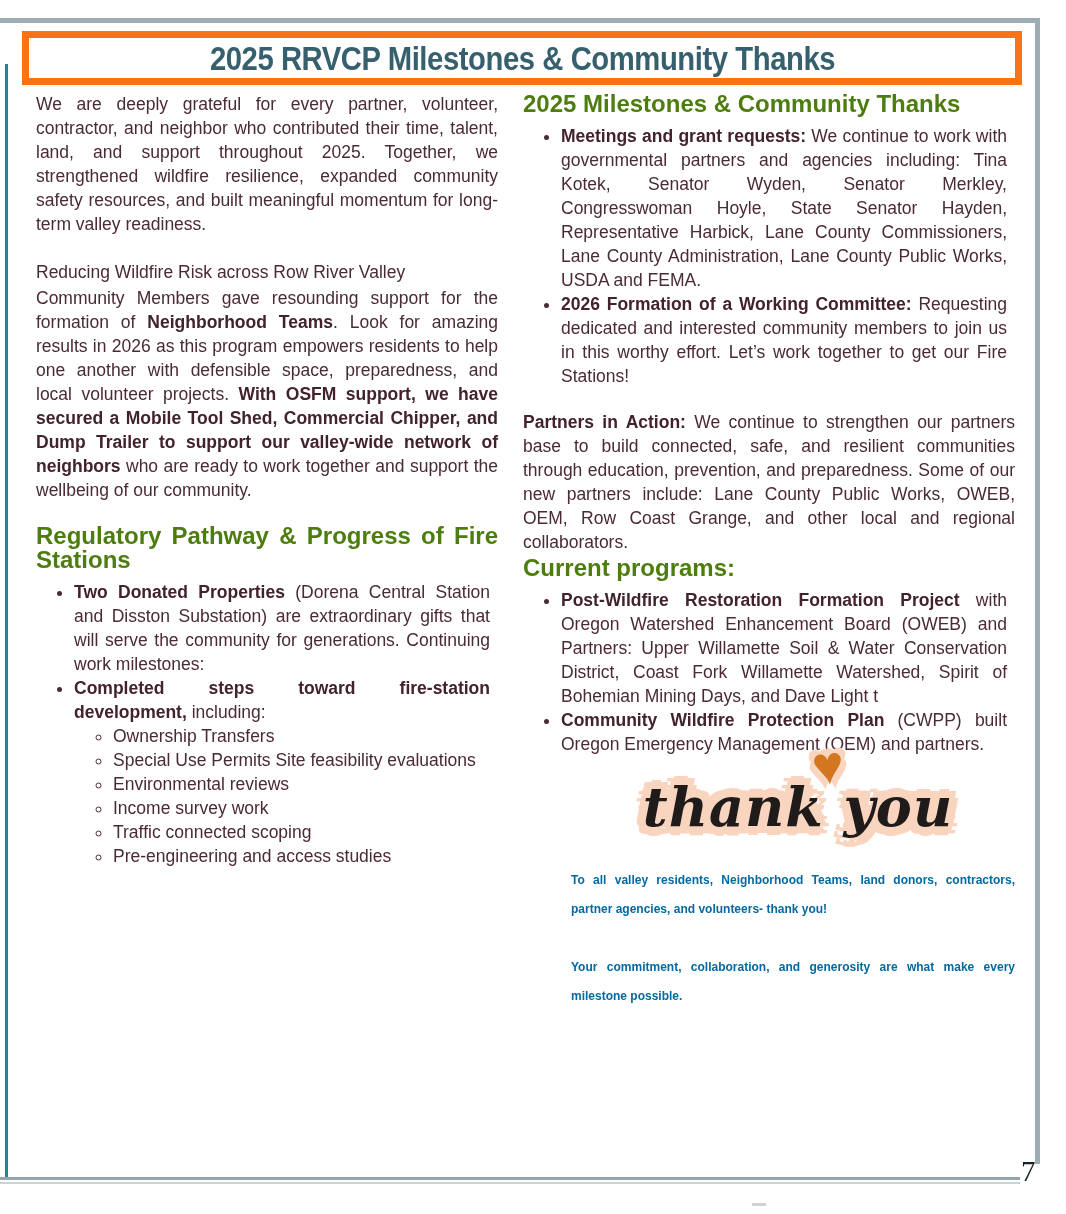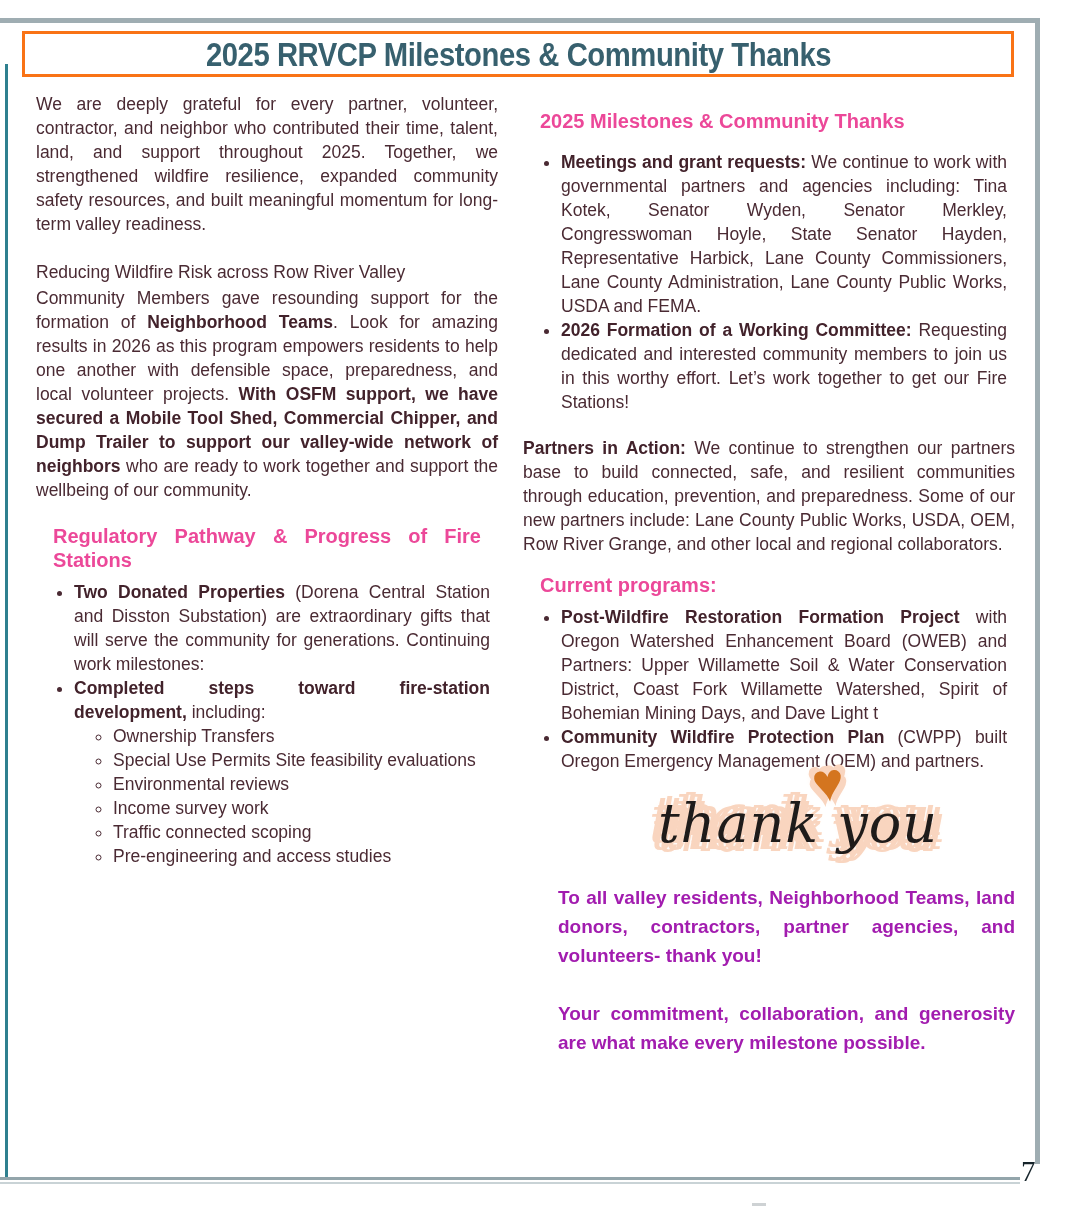--- a/index.html
+++ b/index.html
@@ -9,53 +9,53 @@
   }
   
   .top-rule{position:absolute;top:18px;left:0;width:1040px;height:5px;background:#9fadb2;}
   .right-rule{position:absolute;top:18px;left:1035px;width:5px;height:1146px;background:#9fadb2;}
   .left-rule{position:absolute;top:64px;left:5px;width:3px;height:1116px;background:#2f808f;}
   .bottom-rule{position:absolute;top:1177px;left:0;width:1020px;height:2px;
     border-top:3px solid #93a5ab;border-bottom:2px solid #c9d3d6;background:#fff;}
   .stray-mark{position:absolute;top:1203px;left:752px;width:14px;height:3px;background:#b9bfc2;opacity:.7;}
   
   .title-box{position:absolute;top:31px;left:22px;width:986px;height:40px;
-    border:3px solid #f97316;display:flex;align-items:center;justify-content:center;background:#fff;}
+    border:7px solid #f97316;display:flex;align-items:center;justify-content:center;background:#fff;}
   .title-text{font-size:34px;font-weight:700;color:#37606e;letter-spacing:-0.5px;
     transform:scaleX(0.86);transform-origin:center;white-space:nowrap;}
   
   .col{position:absolute;top:92px;font-size:17.5px;line-height:24px;}
   .col-left{left:36px;width:462px;}
   .col-right{left:523px;width:492px;}
   p{margin:0;text-align:justify;}
-  .teal-h{color:#ec4899;font-size:20px;font-weight:700;line-height:24px;margin:17px;text-align:justify;}
+  .teal-h{color:#4d7c0f;font-size:24px;font-weight:700;line-height:24px;margin:0;text-align:justify;}
   ul{margin:8px;padding-left:30px;list-style:disc;}
   ul.subs{list-style:circle;padding-left:31px;margin-top:0;}
   li{text-align:justify;}
   li::marker{color:#4a2a33;}
   .mb-sm{margin-bottom:2px;}
   .mb-md{margin-bottom:24px;}
   .mb-lg{margin-bottom:22px;}
   b{font-weight:700;color:#42222b;}
   
   .script-wrap{position:relative;width:360px;margin:2px 0 10px 95px;height:92px;text-align:center;}
   .script-text{
-    font-family:"DejaVu Serif",serif;font-style:italic;font-weight:400;
+    font-family:"DejaVu Serif",serif;font-style:italic;font-weight:700;
     font-size:54px;line-height:86px;color:#1e1b1a;letter-spacing:1px;
     text-shadow:
       -7px -7px 0 #f9d5bf, 7px -7px 0 #f9d5bf, -7px 7px 0 #f9d5bf, 7px 7px 0 #f9d5bf,
       -9px 0 0 #f9d5bf, 9px 0 0 #f9d5bf, 0 -9px 0 #f9d5bf, 0 9px 0 #f9d5bf,
       0 0 12px #f9d5bf;
   }
   .script-heart{
     position:absolute;top:-26px;left:54%;font-size:54px;line-height:54px;color:#d4751f;
     font-style:normal;transform:rotate(-6deg);
     text-shadow:-5px -5px 0 #f9d5bf,5px -5px 0 #f9d5bf,-5px 5px 0 #f9d5bf,5px 5px 0 #f9d5bf,0 0 8px #f9d5bf;
   }
-  .closing-p{margin-left:35px;font-weight:700;color:#a21caf;font-size:19px;line-height:29px;text-align:justify;}
+  .closing-p{margin-left:48px;font-weight:700;color:#0369a1;font-size:12px;line-height:29px;text-align:justify;}
   .page-number{position:absolute;top:1155px;left:1021px;font-family:"Liberation Serif",serif;
     font-size:29px;color:#15232a;}
 </style>
 </head>
 <body>
 
 <div class="top-rule"></div>
 <div class="right-rule"></div>
 <div class="left-rule"></div>
 <div class="bottom-rule"></div>
@@ -89,21 +89,21 @@
   </ul>
 </div>
 
 <div class="col col-right">
   <h2 class="teal-h">2025 Milestones &amp; Community Thanks</h2>
   <ul class="mb-lg">
     <li><b>Meetings and grant requests:</b><span>  We continue to work with governmental partners and agencies including: Tina Kotek, Senator Wyden, Senator Merkley, Congresswoman Hoyle, State Senator Hayden, Representative Harbick, Lane County Commissioners, Lane County Administration, Lane County Public Works, USDA and FEMA.</span></li>
     <li><b>2026 Formation of a Working Committee:</b><span> Requesting dedicated and interested community members to join us in this worthy effort. Let’s work together to get our Fire Stations!</span></li>
   </ul>
 
-  <p class="mb-sm"><b>Partners in Action:</b><span> We continue to strengthen our partners base to build connected, safe, and resilient communities through education, prevention, and preparedness. Some of our new partners include: Lane County Public Works, USDA, OEM, Row River Grange, and other local and regional collaborators.</span></p>
+  <p class="mb-sm"><b>Partners in Action:</b><span> We continue to strengthen our partners base to build connected, safe, and resilient communities through education, prevention, and preparedness. Some of our new partners include: Lane County Public Works, OWEB, OEM, Row Coast Grange, and other local and regional collaborators.</span></p>
 
   <h2 class="teal-h mb-sm">Current programs:</h2>
   <ul>
     <li><b>Post-Wildfire Restoration Formation Project</b><span> with Oregon Watershed Enhancement Board (OWEB) and Partners: Upper Willamette Soil &amp; Water Conservation District, Coast Fork Willamette Watershed, Spirit of Bohemian Mining Days, and Dave Light t</span></li>
     <li><b>Community Wildfire Protection Plan</b><span> (CWPP) built Oregon Emergency Management (OEM) and partners.</span></li>
   </ul>
 
   <div class="script-wrap">
     <span class="script-heart">♥</span>
     <span class="script-text">thank you</span>

